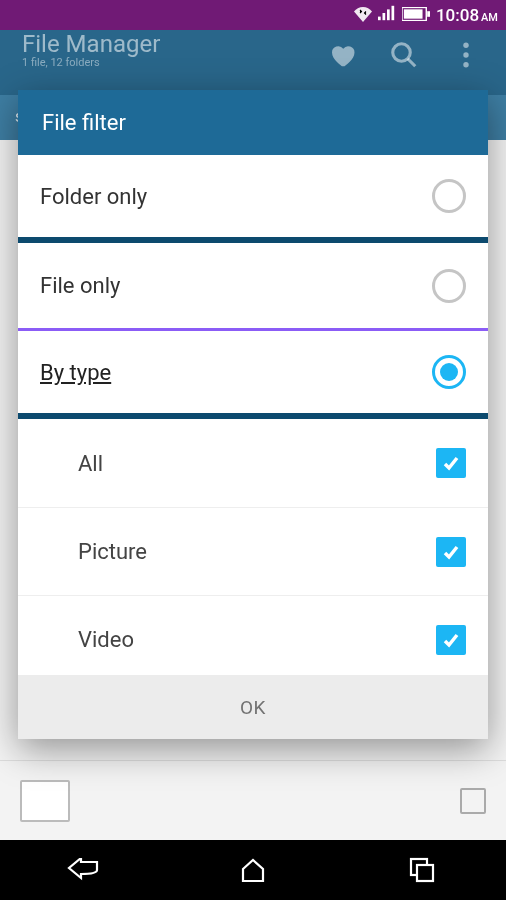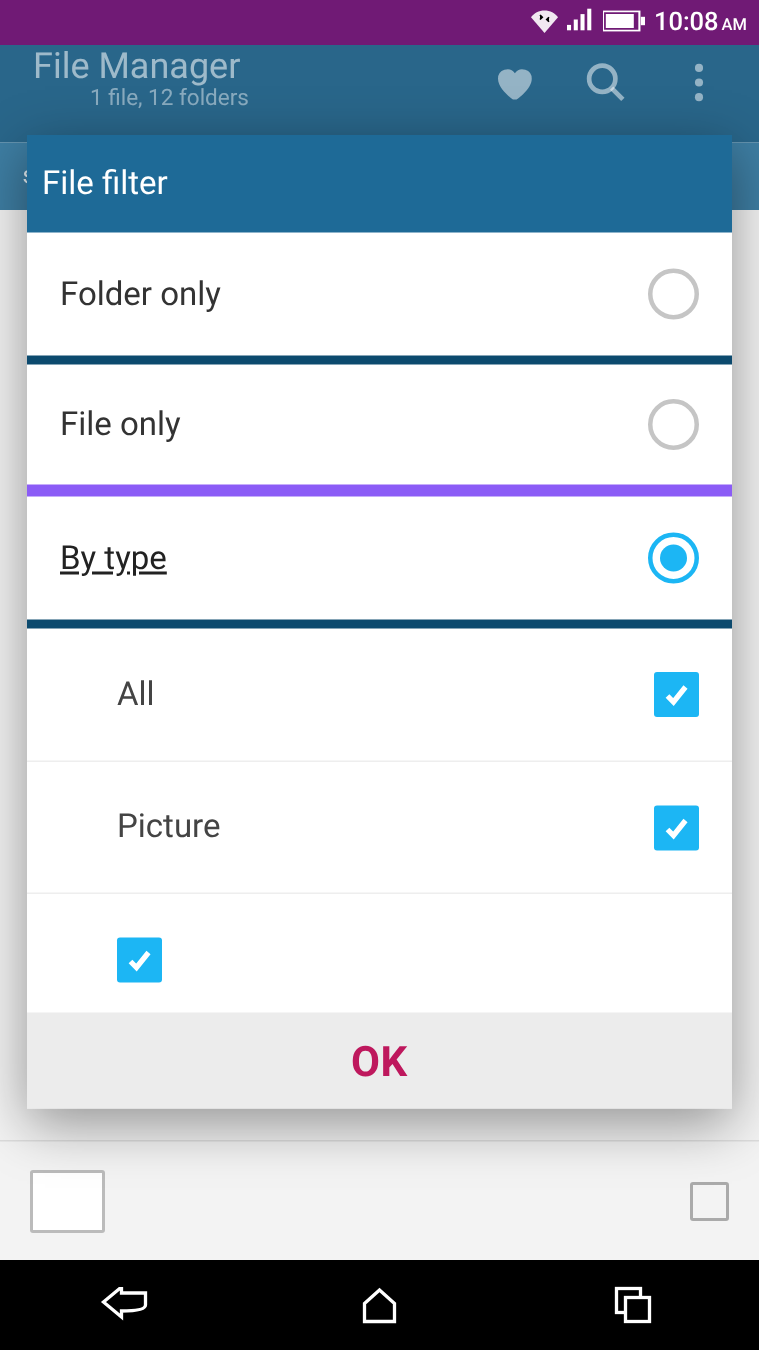--- a/index.html
+++ b/index.html
@@ -10,21 +10,21 @@
   
   .status-bar { height: 30px; background: #701a75; display: flex; align-items: center; justify-content: flex-end; padding: 0 8px; color: #fff; gap: 6px; }
   .status-bar .time { font-size: 17px; font-weight: 500; display: flex; align-items: baseline; gap: 2px; }
   .status-bar .ampm { font-size: 11px; }
   .status-bar svg { fill: #fff; }
   
   
   .app-header { height: 65px; background: #29668a; display: flex; align-items: flex-start; padding: 0 15px 0 22px; color: rgba(255,255,255,0.6); gap: 12px; }
   .app-header .titles { flex: 1; }
   .app-header .title { font-size: 24px; font-weight: 400; color: rgba(255,255,255,0.55); }
-  .app-header .subtitle { font-size: 15px; color: rgba(255,255,255,0.45); margin-top: -2px; margin-left: 38px; }
+  .app-header .subtitle { font-size: 11px; color: rgba(255,255,255,0.45); margin-top: -2px; }
   .app-header .icon-btn { width: 50px; height: 50px; display: flex; align-items: center; justify-content: center; }
   .app-header svg { fill: rgba(255,255,255,0.5); }
   
   
   .crumb { height: 45px; background: #3e7ea3; color: #e6eff4; font-size: 16px; padding: 12px 15px; }
   
   
   .bg-list { position: absolute; left: 0; right: 0; top: 140px; bottom: 60px; background: #f3f3f3; }
   .bg-item { position: absolute; left: 0; right: 0; height: 80px; border-top: 1px solid #ddd; display: flex; align-items: center; padding: 0 20px; }
   .bg-folder { width: 50px; height: 42px; background: #fff; border: 2px solid #bbb; border-radius: 2px; }
@@ -32,42 +32,42 @@
   .bg-chk { width: 26px; height: 26px; border: 2px solid #aaa; border-radius: 2px; margin-left: auto; }
   
   
   .nav-bar { position: absolute; bottom: 0; left: 0; right: 0; height: 60px; background: #000; display: flex; align-items: center; justify-content: space-around; }
   .nav-bar .nav-btn { width: 80px; height: 60px; display: flex; align-items: center; justify-content: center; }
   .nav-bar svg { stroke: #fff; fill: none; stroke-width: 2.2; }
   
   
   .dialog-backdrop { position: absolute; inset: 0; display: flex; align-items: flex-start; justify-content: center; }
   .dialog { margin-top: 90px; width: 470px; background: #fff; box-shadow: 0 10px 35px rgba(0,0,0,0.4); }
-  .dialog-header { background: #1e6a97; color: #fff; font-size: 22px; padding: 20px 10px; }
+  .dialog-header { background: #1e6a97; color: #fff; font-size: 22px; padding: 20px 24px; }
   .dialog-body { max-height: 520px; overflow: hidden; }
   
   .radio-row { display: flex; align-items: center; padding: 0 22px; height: 88px; border-bottom: 6px solid #0c4a6e; }
-  .radio-row.selected-border { border-bottom: 8px solid #8b5cf6; }
+  .radio-row.selected-border { border-bottom: 3px solid #8b5cf6; }
   .radio-row .label { flex: 1; font-size: 22px; color: #333; }
   .radio-row.selected .label { color: #222; text-decoration: underline; }
   
   .radio { width: 34px; height: 34px; border-radius: 50%; border: 3px solid #c5c5c5; display: flex; align-items: center; justify-content: center; }
   .radio.on { border-color: #1cb6f4; }
   .radio.on::after { content: ''; width: 18px; height: 18px; border-radius: 50%; background: #1cb6f4; }
   
   .check-row { display: flex; align-items: center; padding: 0 22px 0 60px; height: 88px; border-top: 1px solid #eee; }
   .check-row:first-of-type { border-top: none; }
   .check-row .label { flex: 1; font-size: 22px; color: #444; }
   .checkbox { width: 30px; height: 30px; background: #1cb6f4; border-radius: 2px; display: flex; align-items: center; justify-content: center; }
   .checkbox svg { stroke: #fff; stroke-width: 3.5; fill: none; }
   
   .sub-section { padding-left: 0; }
   
   .dialog-footer { height: 64px; background: #ececec; display: flex; align-items: center; justify-content: center; }
-  .dialog-footer .ok { font-size: 28px; font-weight: 700; color: #be185d; letter-spacing: 0.5px; }
+  .dialog-footer .ok { font-size: 19px; font-weight: 400; color: #737373; letter-spacing: 0.5px; }
 </style>
 </head>
 <body>
 
 <div class="screen">
 
   <div class="status-bar">
     <span>
       <svg width="18" height="18" viewBox="0 0 24 24">
           <path d="M12 4C7 4 2.7 6.4 0 10l12 14 12-14c-2.7-3.6-7-6-12-6z" opacity="0.9"></path>
@@ -175,20 +175,21 @@
           </div>
           <div class="check-row">
             <div class="label">Picture</div>
             <div class="checkbox">
               <svg width="20" height="20" viewBox="0 0 20 20">
                   <polyline points="4,11 8,15 16,5"></polyline>
                 </svg>
             </div>
           </div>
           <div class="check-row">
+            <div class="label">Video</div>
             <div class="checkbox">
               <svg width="20" height="20" viewBox="0 0 20 20">
                   <polyline points="4,11 8,15 16,5"></polyline>
                 </svg>
             </div>
           </div>
         </div>
       </div>
       <div class="dialog-footer">
         <div class="ok">OK</div>

